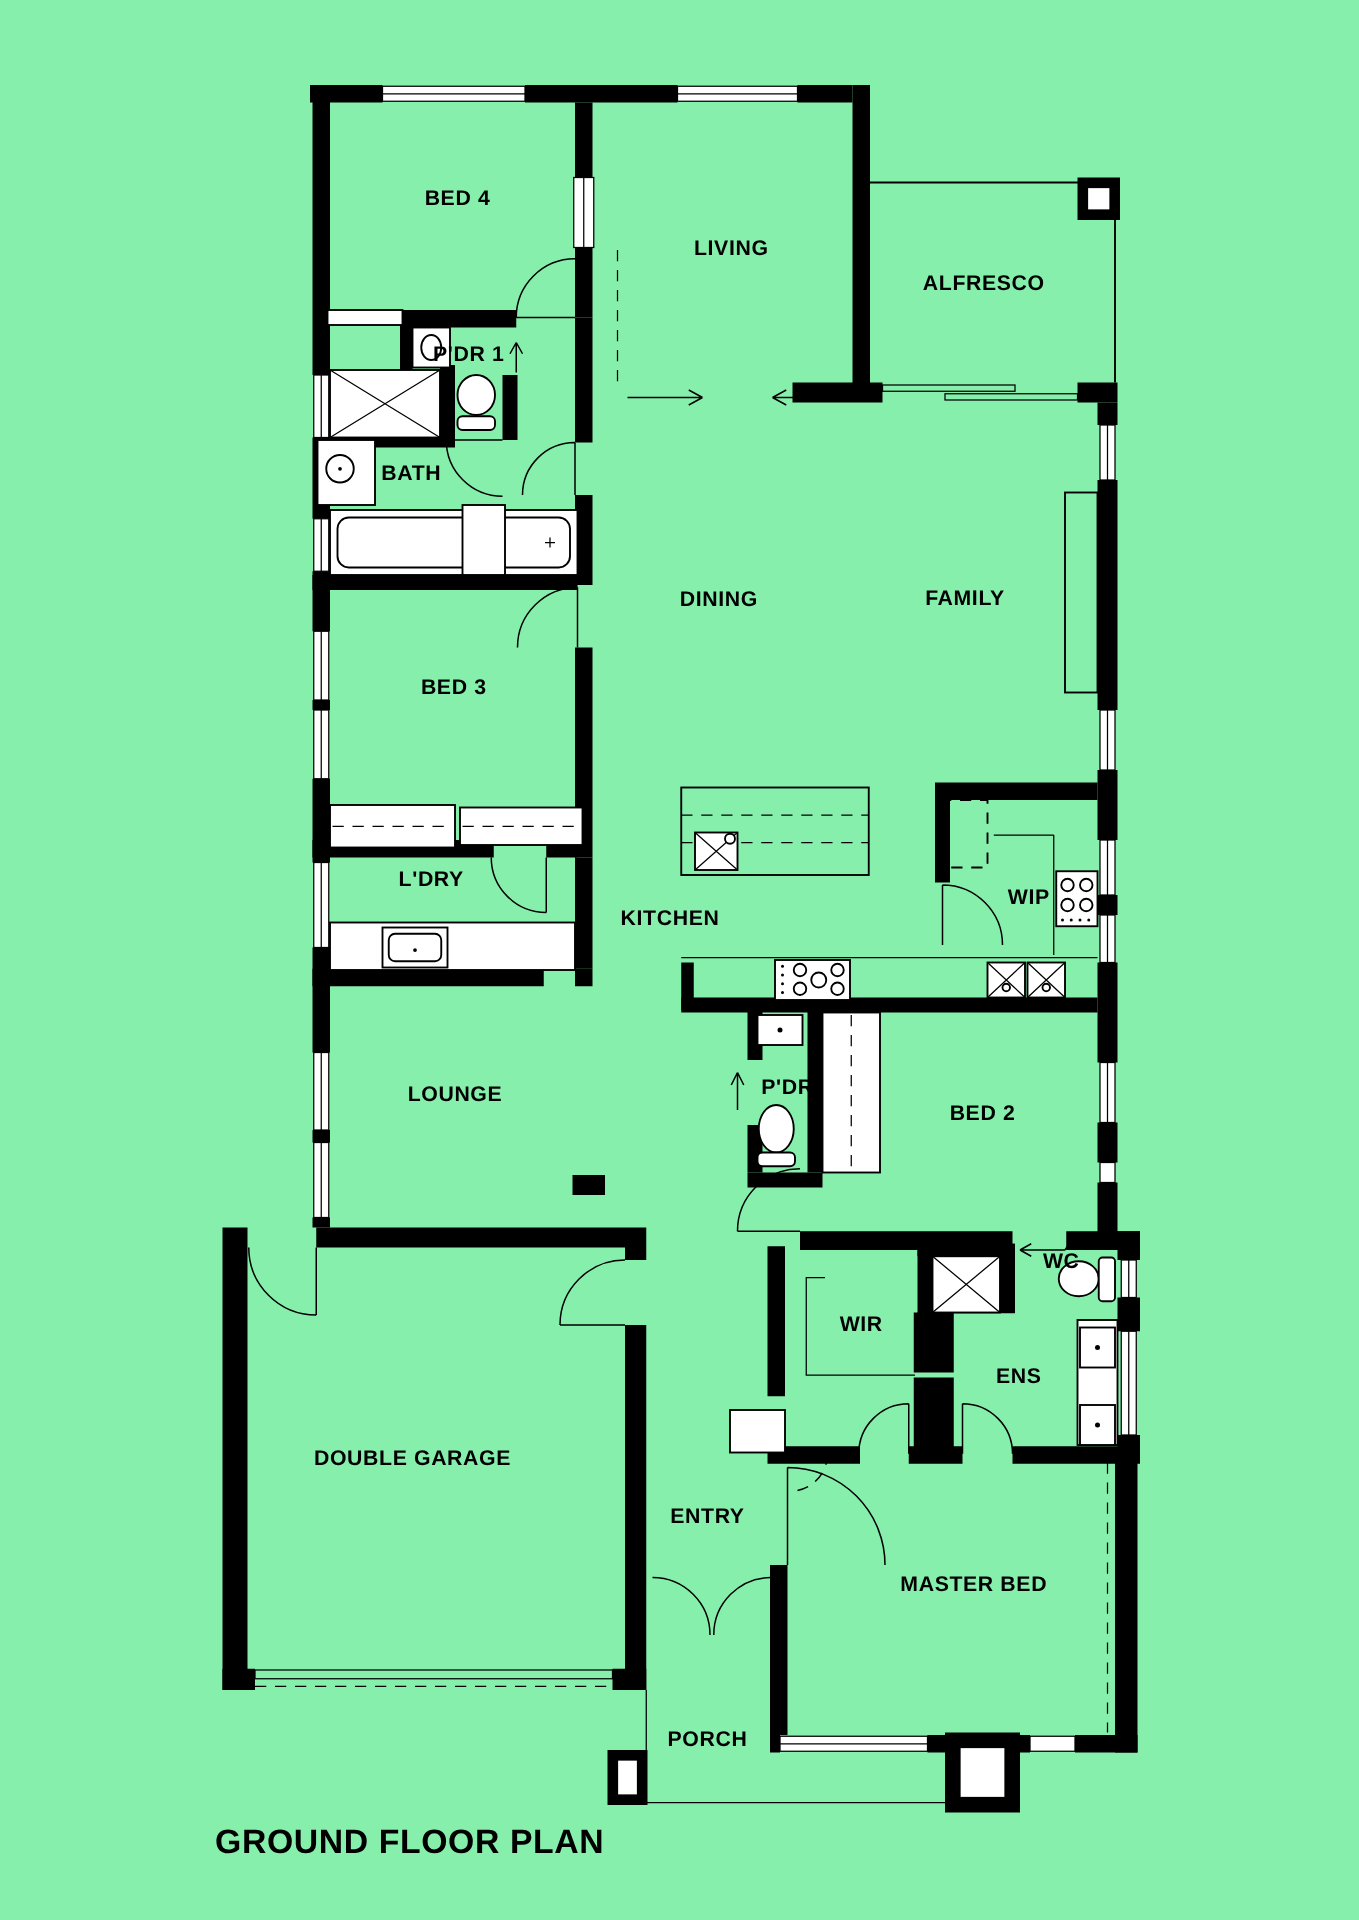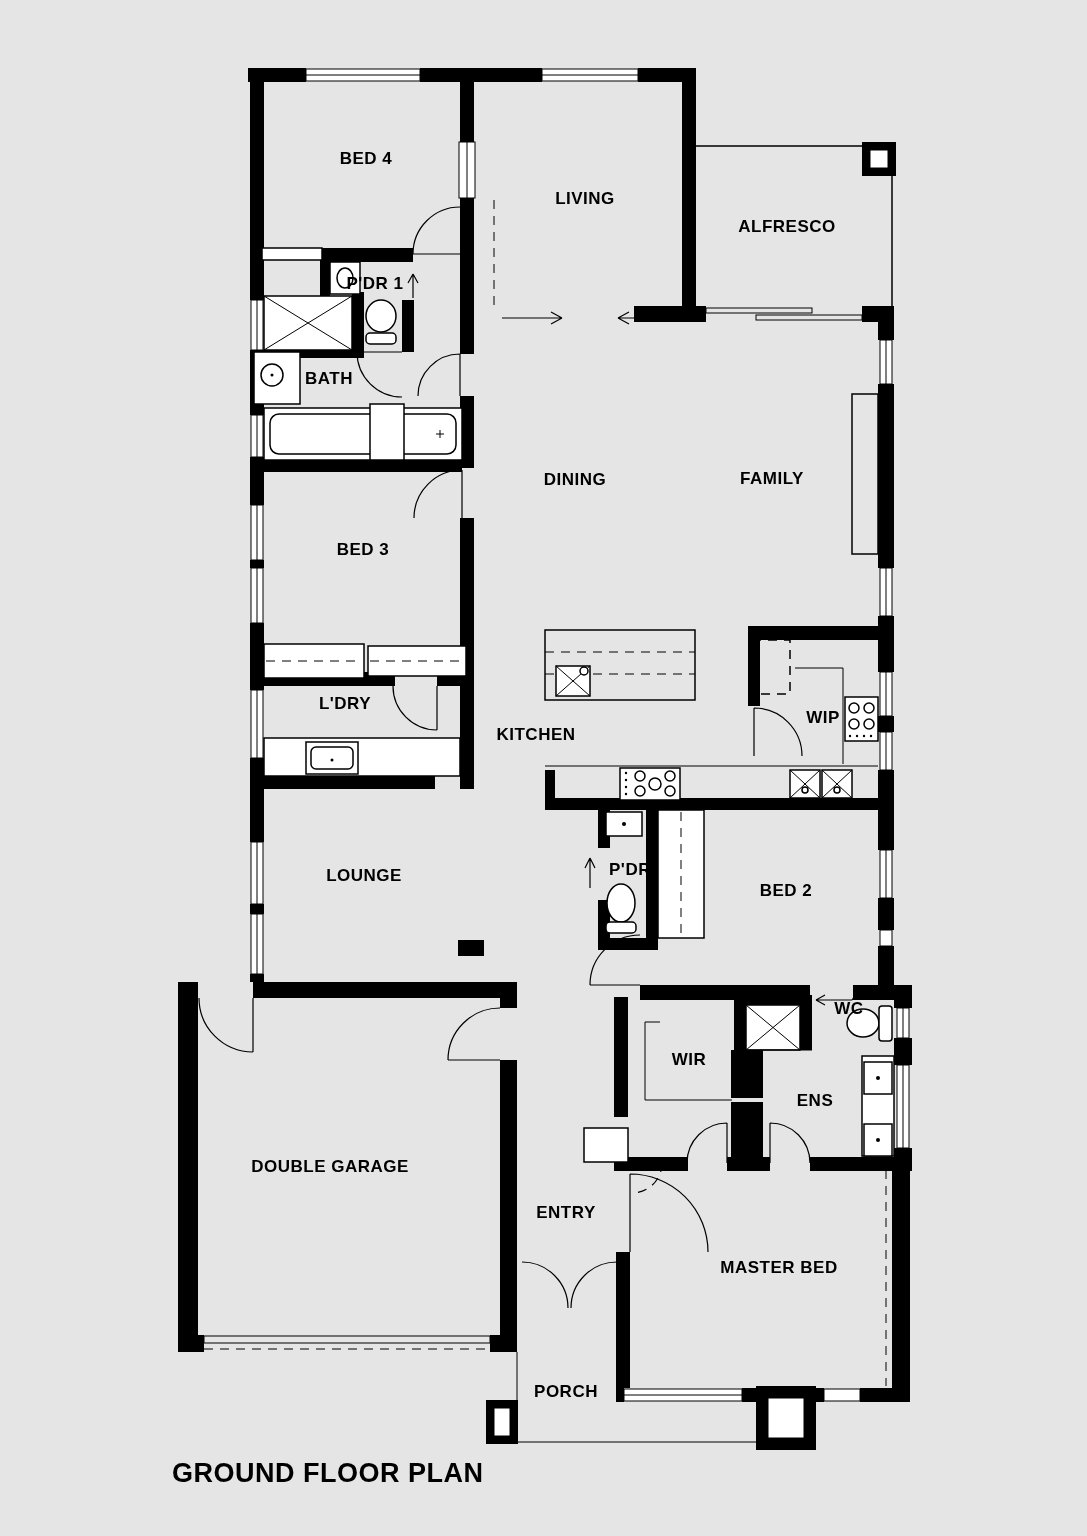--- a/index.html
+++ b/index.html
@@ -1,16 +1,16 @@
 <!DOCTYPE html>
 <html><head>
 <meta charset="utf-8">
 <style>
   html,body{margin:0;padding:0;background:#ffffff;}
-  #stage{position:relative;width:1087px;height:1536px;background:#e5e5e5;overflow:hidden;
+  #stage{position:relative;width:1087px;height:1536px;background:#86efac;overflow:hidden;
          font-family:"Liberation Sans",sans-serif;}
   svg{position:absolute;left:0;top:0;}
   .wall{fill:#000000;stroke:none;}
   .thin{fill:none;stroke:#000000;stroke-width:1.5;}
   .hair{fill:none;stroke:#000000;stroke-width:1;}
   .win{fill:#ffffff;stroke:#000000;stroke-width:1;}
   .door{fill:none;stroke:#000000;stroke-width:1.2;}
   .dash{stroke-dasharray:9 7;}
   .fix{fill:#ffffff;stroke:#000000;stroke-width:1.5;}
   .lbl{font-family:"Liberation Sans",sans-serif;font-weight:bold;font-size:17px;

